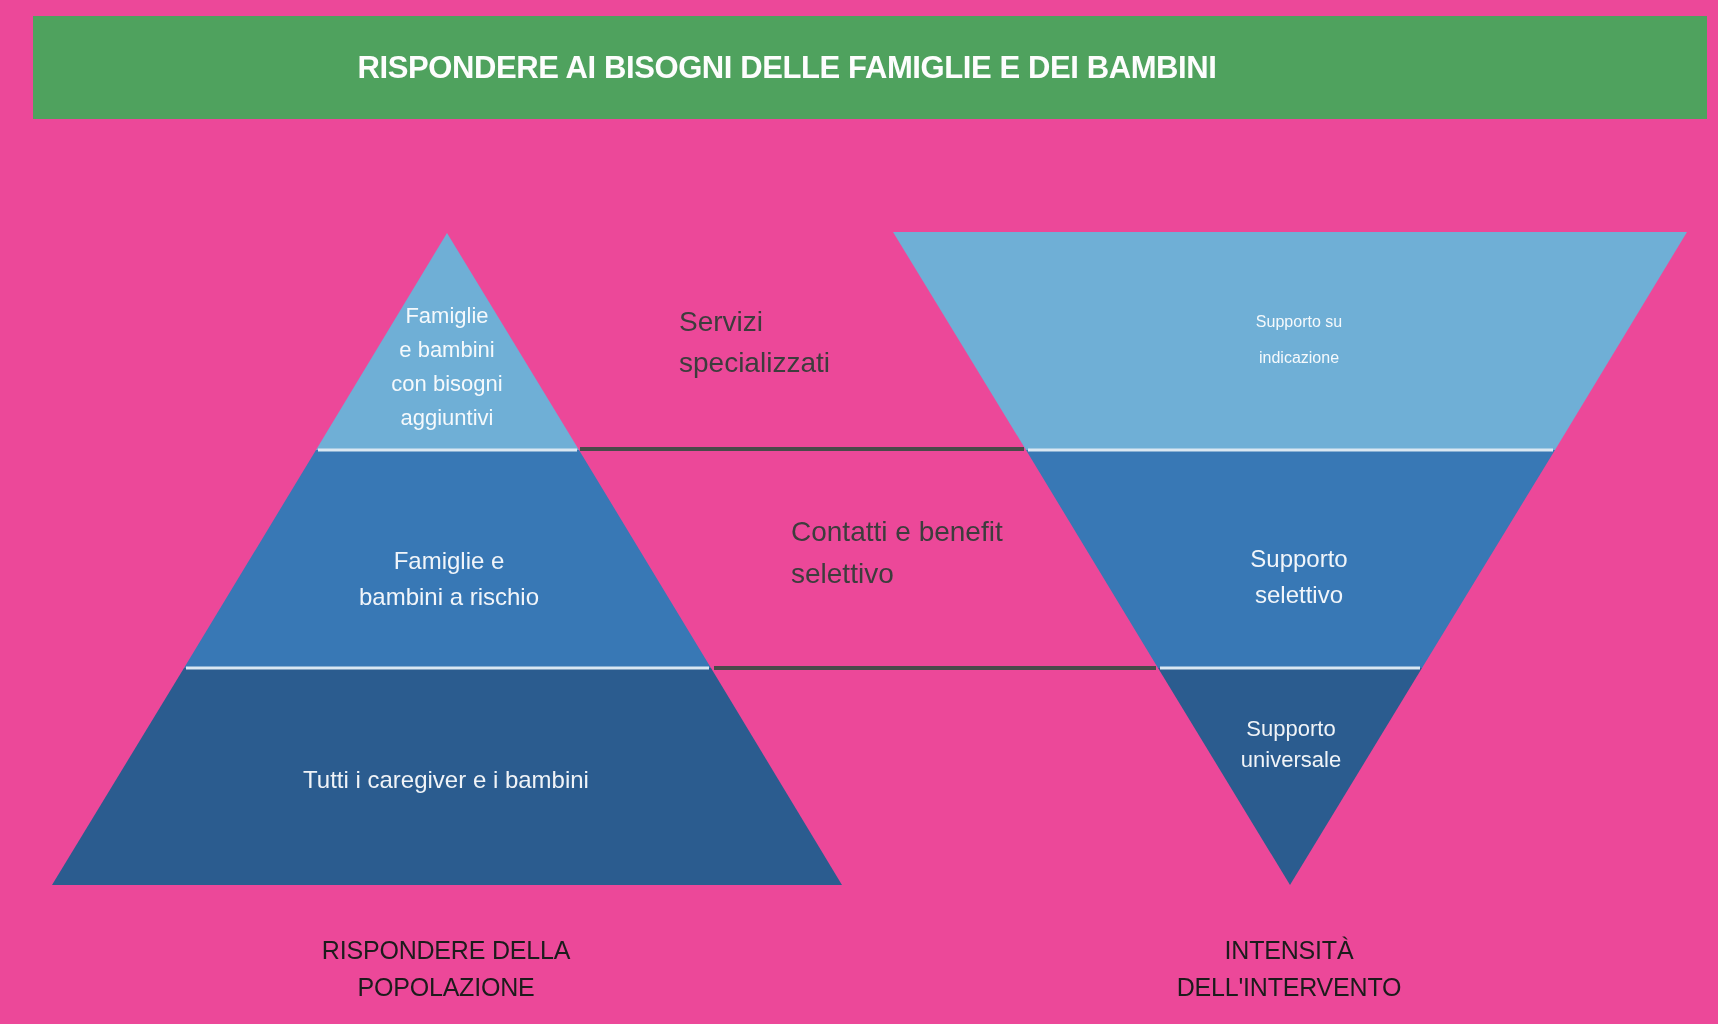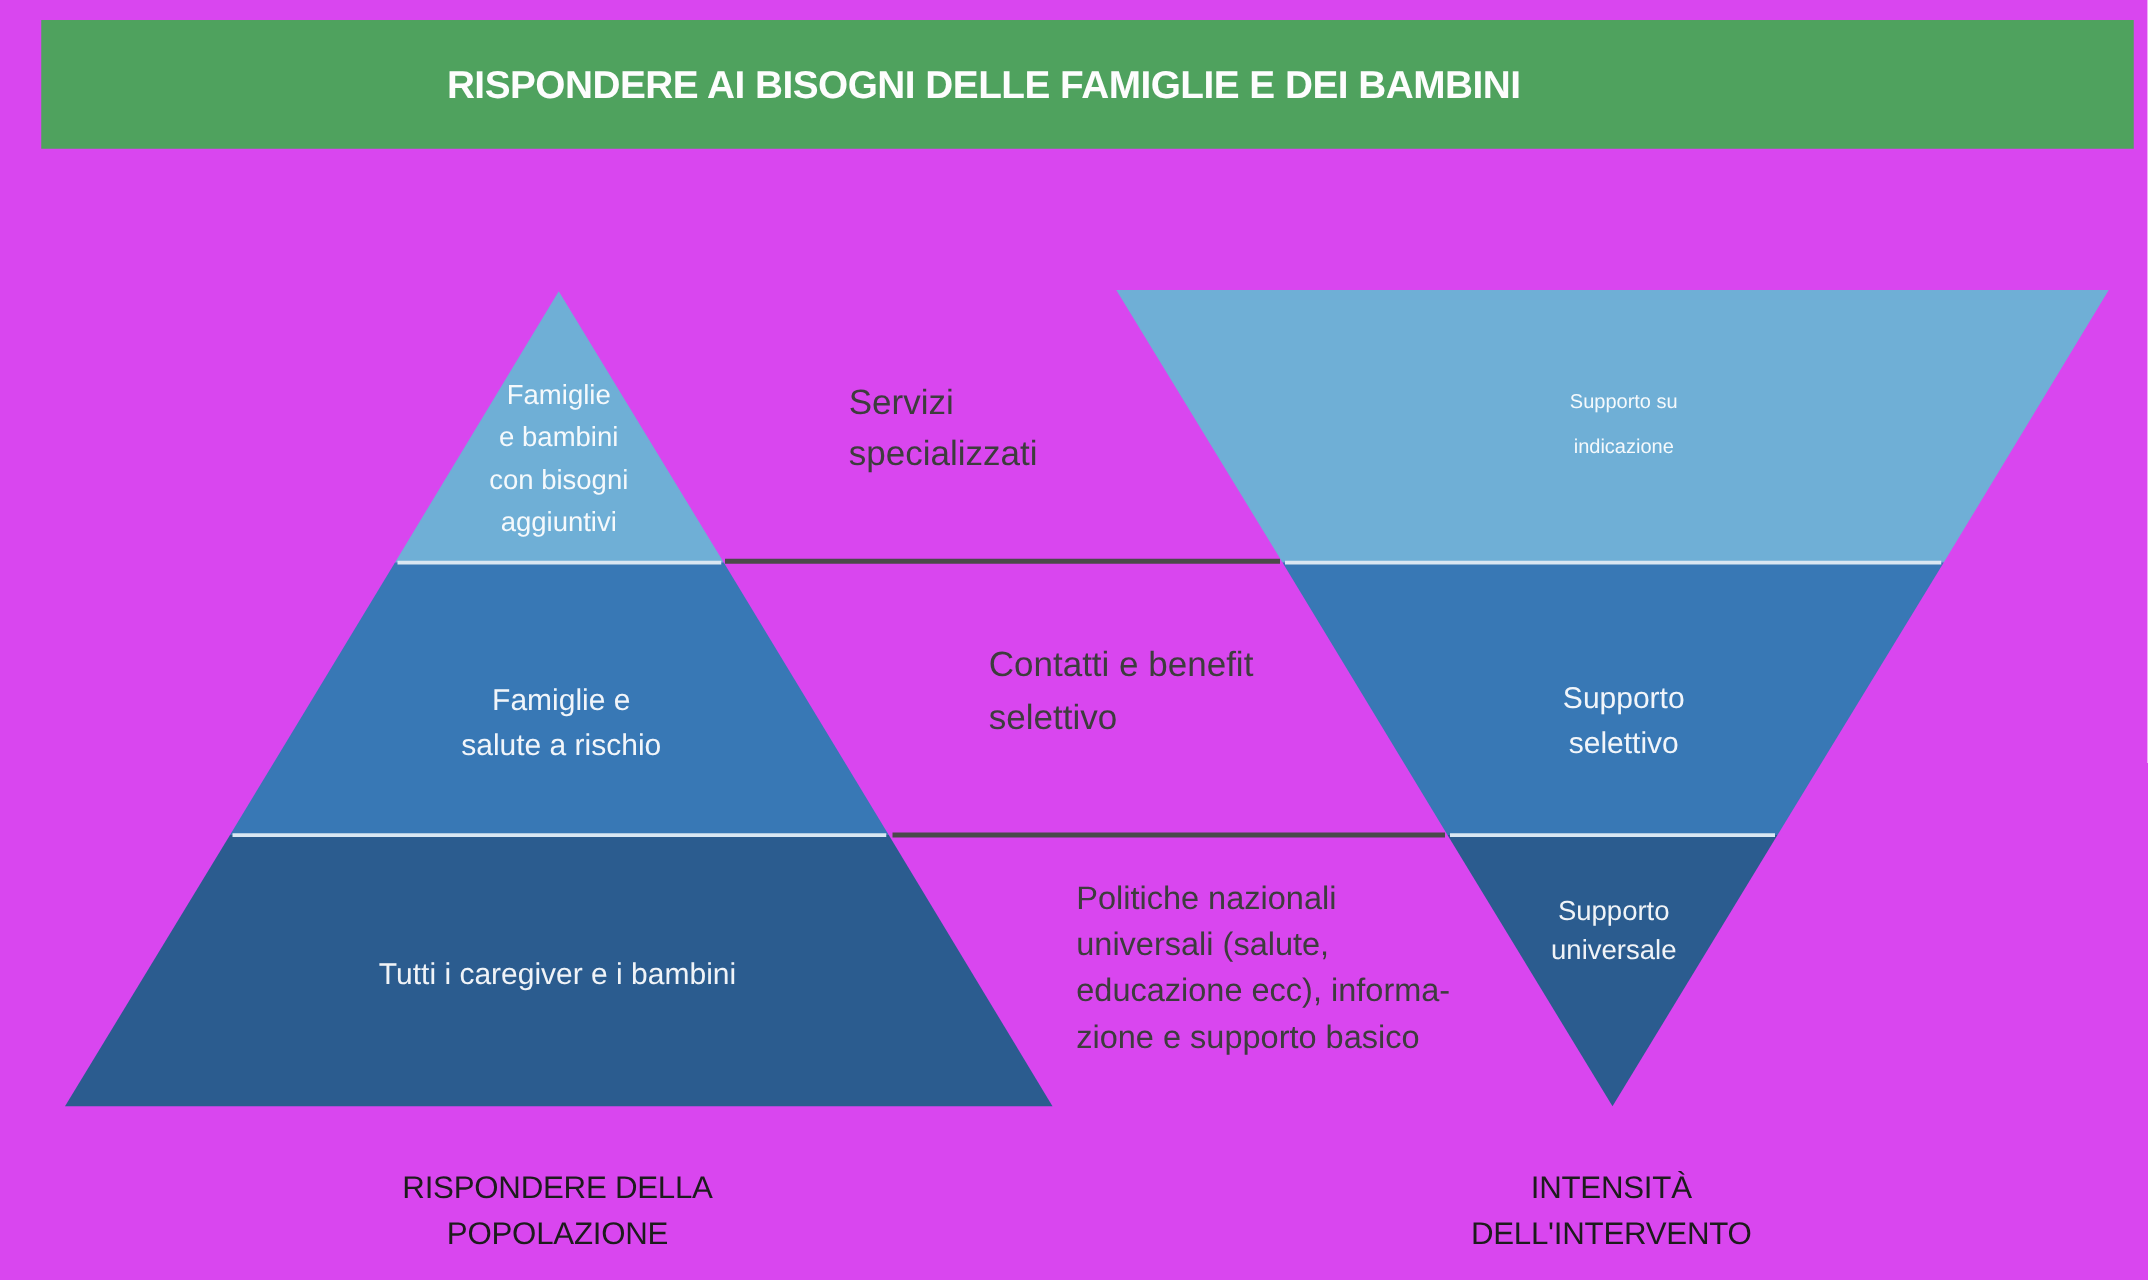--- a/index.html
+++ b/index.html
@@ -1,17 +1,17 @@
 <!DOCTYPE html>
 <html><head>
 <meta charset="utf-8">
 <style>
   html,body{margin:0;padding:0;background:#fff;}
   #canvas{
-    position:relative;width:1718px;height:1024px;background:#d946ef;
+    position:relative;width:1718px;height:1024px;background:#ec4899;
     font-family:"Liberation Sans","DejaVu Sans",sans-serif;overflow:hidden;
   }
   #header-bar{position:absolute;left:33px;top:16px;width:1674px;height:103px;}
   #header-title{
     position:absolute;left:0;top:0;width:1508px;height:103px;line-height:103px;
     text-align:center;color:#fdfdfd;font-size:31px;font-weight:700;letter-spacing:-0.4px;
     white-space:nowrap;
   }
   #shapes{position:absolute;left:0;top:0;}
   .pre{white-space:pre-line;}
@@ -51,37 +51,33 @@
 
     <line x1="580" y1="449" x2="1024" y2="449" stroke-width="4" stroke="#4a4a4a"></line>
     <line x1="714" y1="668" x2="1156" y2="668" stroke-width="4" stroke="#4a4a4a"></line>
   </svg>
 
   <div class="band-label pre" style="left:447px;top:299px;font-size:22px;line-height:34px;width:200px;">Famiglie
 e bambini
 con bisogni
 aggiuntivi</div>
   <div class="band-label pre" style="left:449px;top:543px;font-size:24px;line-height:36px;width:320px;">Famiglie e
-salute a rischio</div>
+bambini a rischio</div>
   <div class="band-label pre" style="left:446px;top:764px;font-size:24px;line-height:32px;width:520px;">Tutti i caregiver e i bambini</div>
 
   <div class="band-label pre" style="left:1299px;top:293px;font-size:16px;line-height:36px;width:300px;margin-top:11px;">Supporto su
 indicazione</div>
   <div class="band-label pre" style="left:1299px;top:541px;font-size:24px;line-height:36px;width:260px;">Supporto
 selettivo</div>
   <div class="band-label pre" style="left:1291px;top:713px;font-size:22px;line-height:31px;width:240px;">Supporto
 universale</div>
 
   <div class="svc-label pre" style="left: 663px; top: 301px; font-size: 28px; line-height: 41px; color: rgb(61, 61, 61);">Servizi
 specializzati</div>
   <div class="svc-label pre" style="left: 775px; top: 511px; font-size: 28px; line-height: 42px; color: rgb(61, 61, 61);">Contatti e benefit
 selettivo</div>
-  <div class="svc-label pre" style="left: 845px; top: 700px; font-size: 26px; line-height: 37px; color: rgb(61, 61, 61);">Politiche nazionali
-universali (salute,
-educazione ecc), informa-
-zione e supporto basico</div>
 
   <div class="axis-label pre" style="left: 446px; top: 932px; color: rgb(28, 28, 28);">RISPONDERE DELLA
 POPOLAZIONE</div>
   <div class="axis-label pre" style="left: 1289px; top: 932px; color: rgb(28, 28, 28);">INTENSITÀ
 DELL'INTERVENTO</div>
 
 </div>
 
 </body></html>

